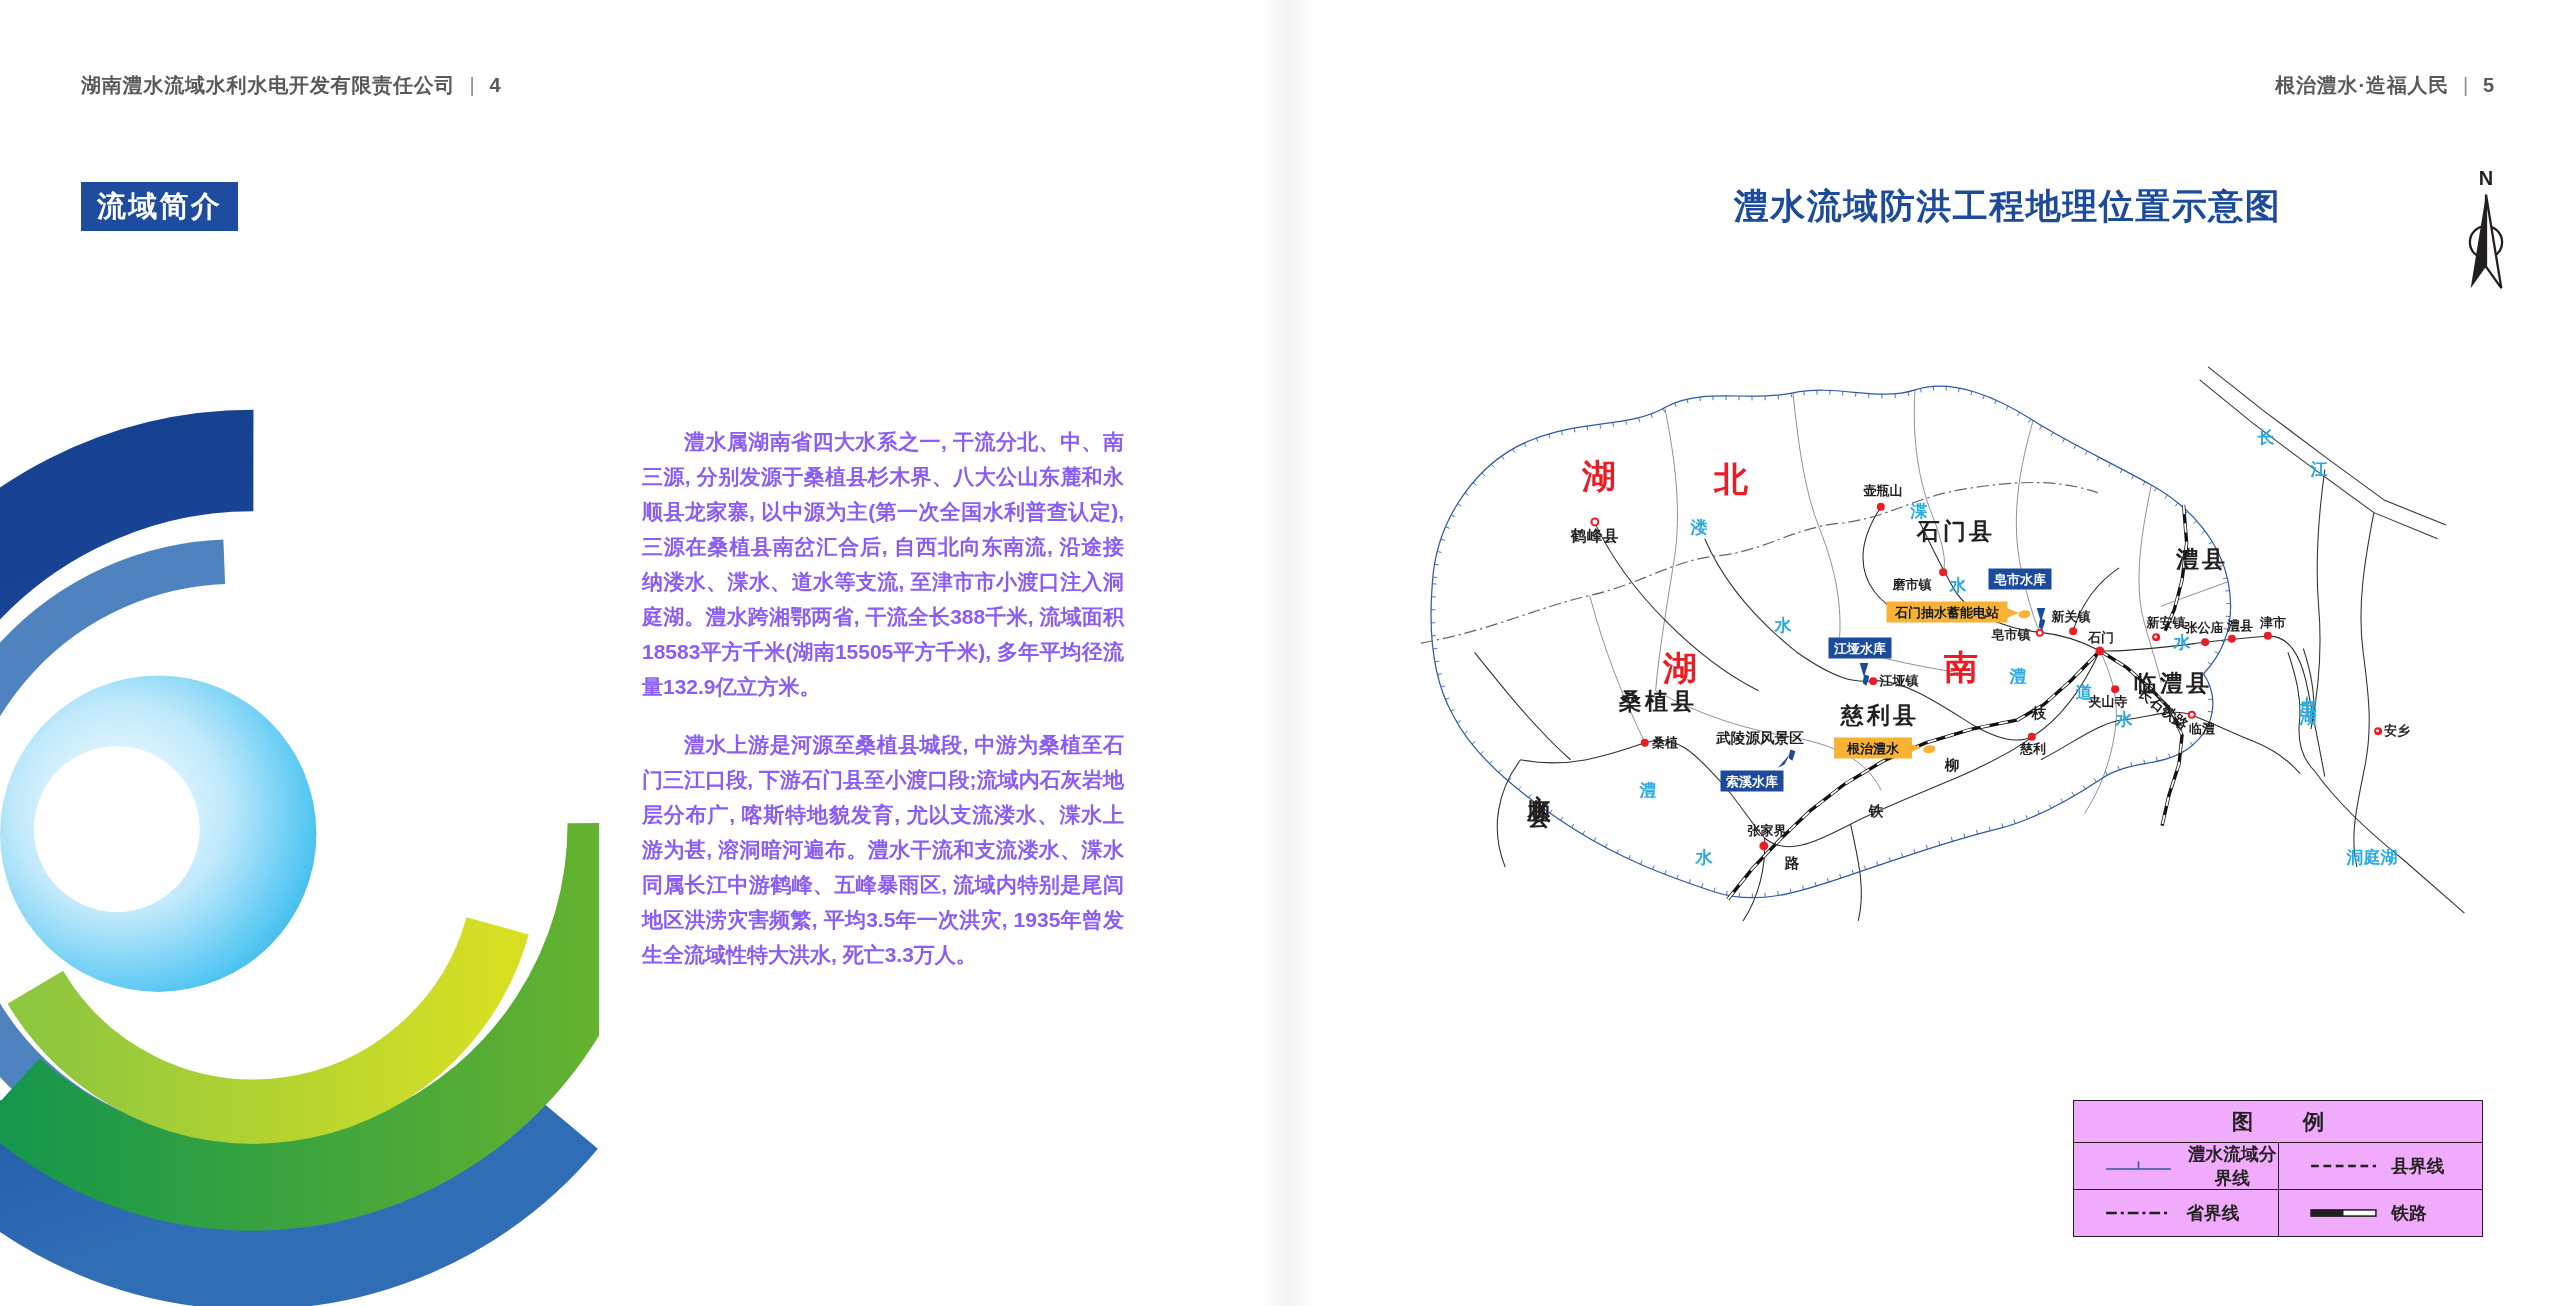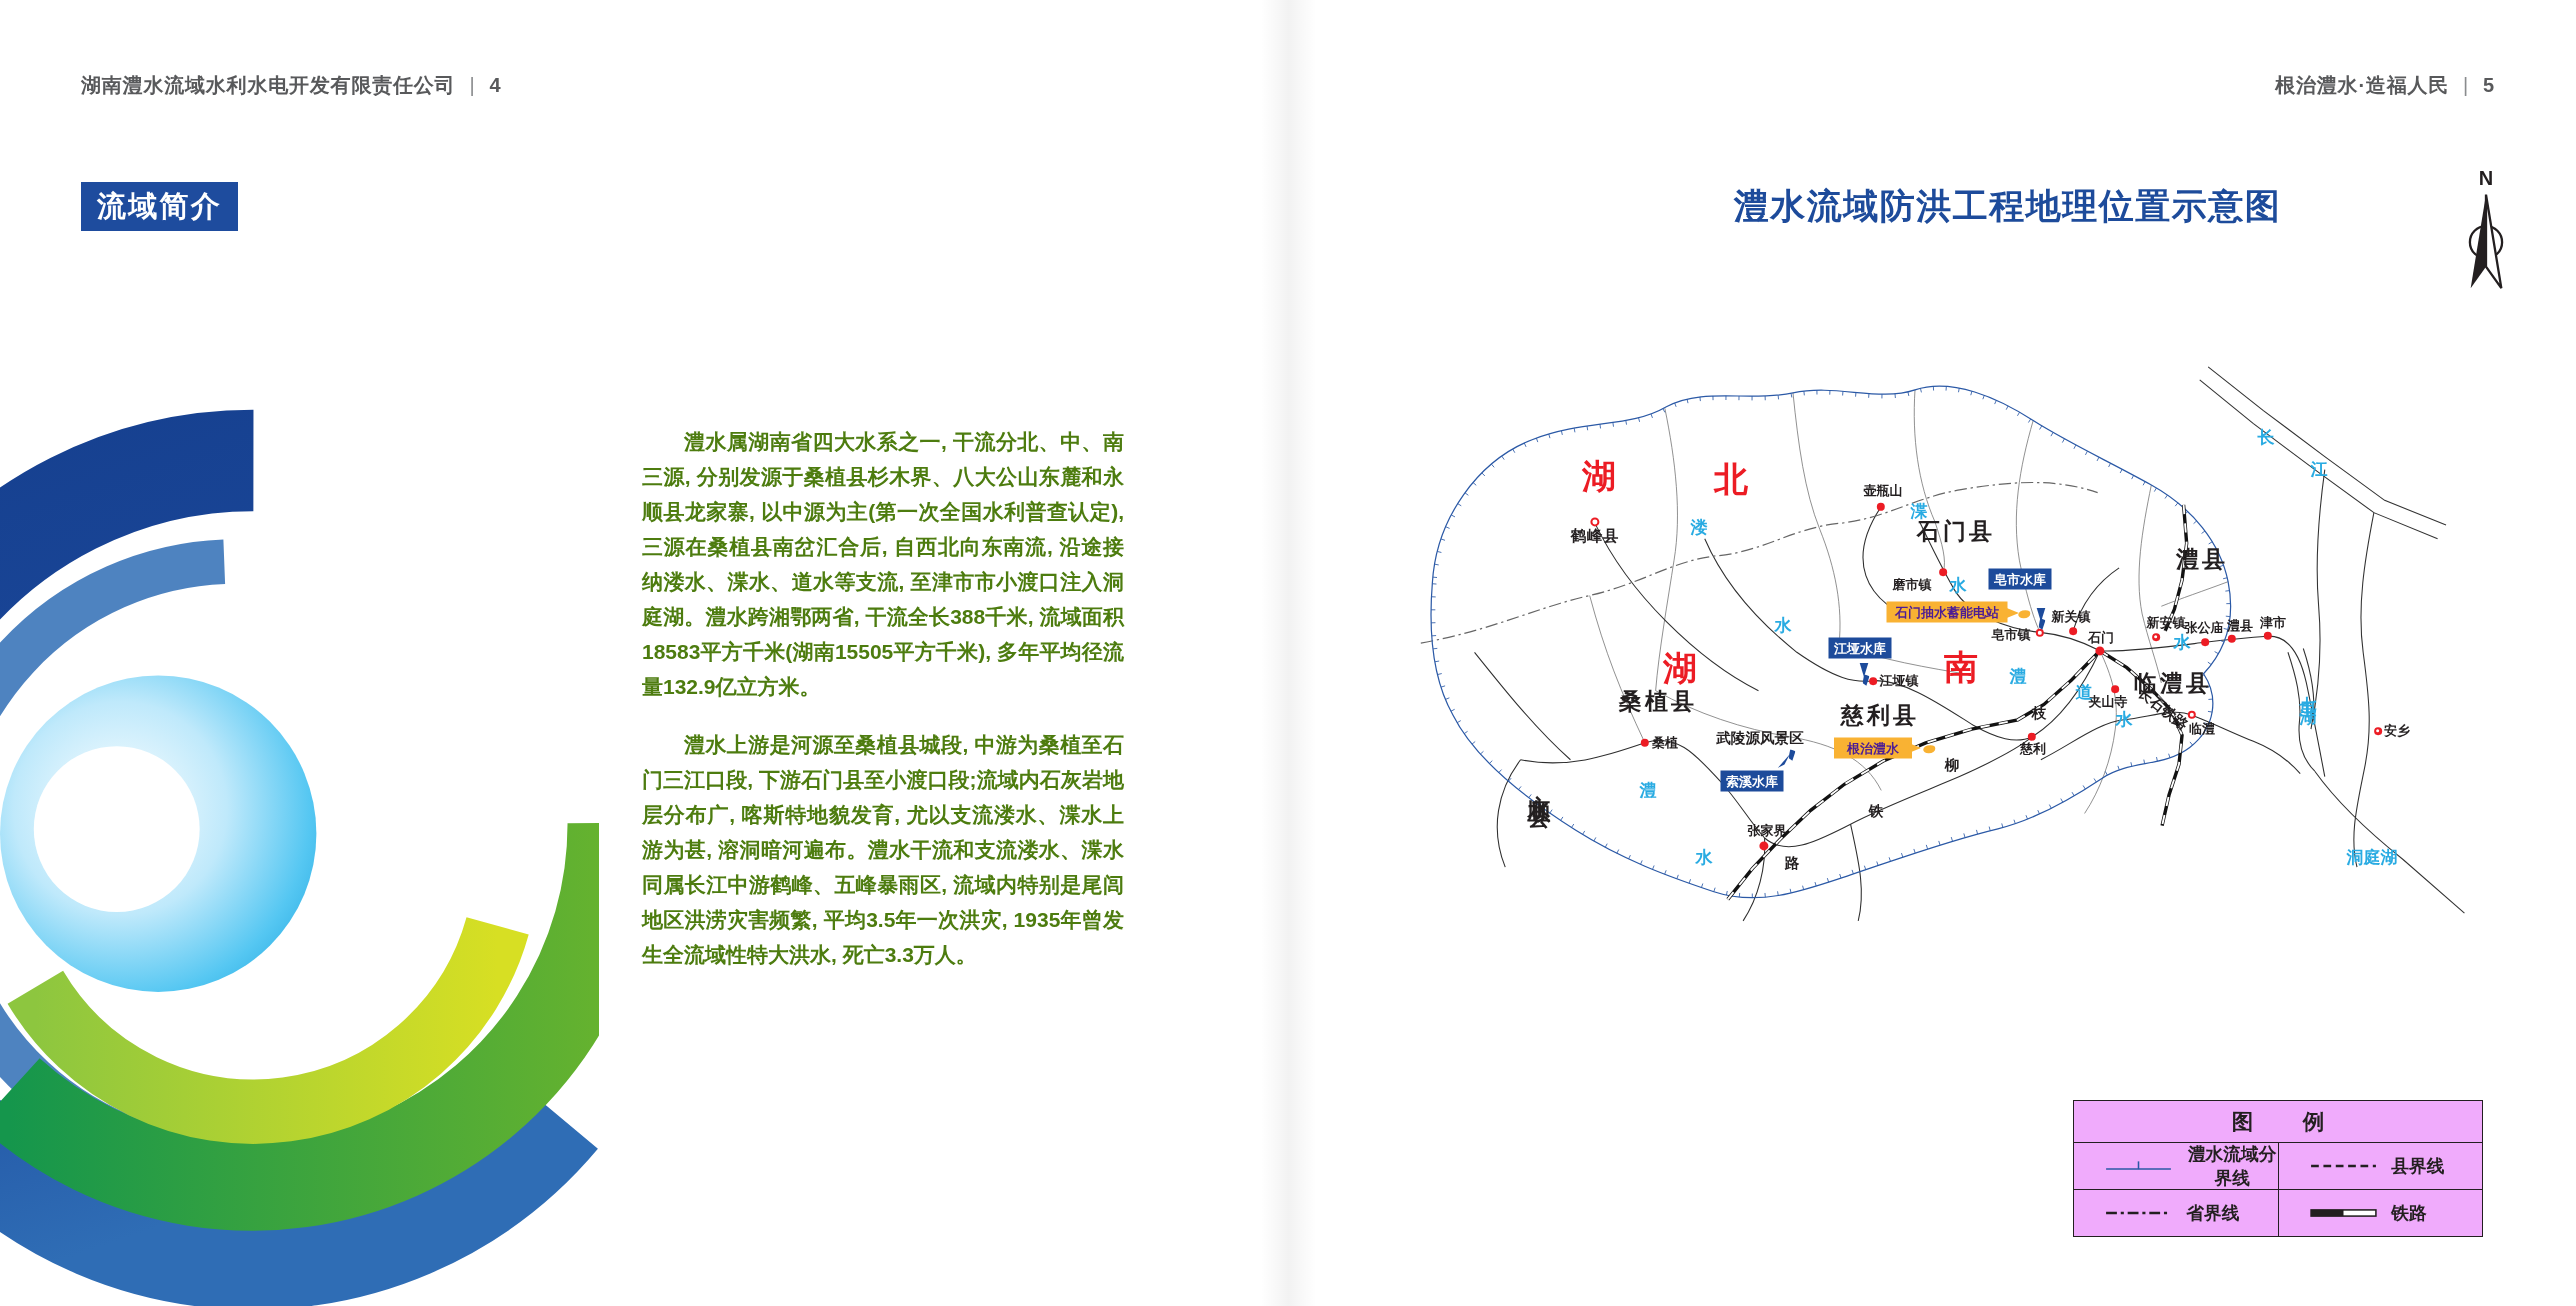--- a/index.html
+++ b/index.html
@@ -12,21 +12,21 @@
   .hdr .sep{margin:0 14px;font-weight:400;color:#8a8c8e;}
   #hdr-left{left:81px;}
   #hdr-right{right:81px;text-align:right;}
   
   #gutter{position:absolute;left:1261px;top:0;width:55px;height:1306px;
     background:linear-gradient(to right,rgba(0,0,0,0),rgba(0,0,0,0.05),rgba(0,0,0,0));}
   
   #section-title{position:absolute;left:81px;top:182px;width:157px;height:49px;background:#1e4c9e;
     color:#fff;font-size:29px;font-weight:700;display:flex;align-items:center;justify-content:center;letter-spacing:2.3px;}
   #body-text{position:absolute;left:642px;top:424px;width:482px;}
-  #body-text p{margin:0 0 23px 0;font-size:21px;line-height:35px;font-weight:700;text-align:justify;text-indent:2em;color:#4d7c0f;}
+  #body-text p{margin:0 0 23px 0;font-size:21px;line-height:35px;font-weight:700;text-align:justify;text-indent:2em;color:#8b5cf6;}
   
   #logo{position:absolute;left:0px;top:399px;width:599px;height:907px;}
   
   #map-title{position:absolute;left:1689px;top:183px;width:637px;text-align:center;
     font-size:35px;font-weight:700;color:#1d4b9b;letter-spacing:1.5px;}
   #compass{position:absolute;left:2463px;top:167px;width:46px;text-align:center;}
   #compass .n{font-size:20px;font-weight:700;color:#231f20;}
   #map{position:absolute;left:1405px;top:330px;width:1152px;height:729px;}
   #map svg{position:absolute;left:0;top:0;}
   #map-labels{position:absolute;left:0;top:0;width:1152px;height:729px;}
@@ -37,21 +37,21 @@
   .county.scenic{font-size:14.6px;letter-spacing:0;}
   .prov{font-size:34px;color:#ec1c24;}
   .river{font-size:17px;color:#29abe2;}
   .rail-name{font-size:14.6px;color:#231f20;}
   .vertical{writing-mode:vertical-rl;letter-spacing:6.1px;}
   .dot{position:absolute;background:#ec1c24;border-radius:50%;transform:translate(-50%,-50%);}
   .dot.donut::after{content:"";position:absolute;inset:2.3px;background:#fff;border-radius:50%;}
   .res{position:absolute;transform:translate(-50%,-50%);display:flex;align-items:center;justify-content:center;
     font-weight:700;white-space:nowrap;}
   .res.blue{background:#1d4b9b;color:#fff;font-size:13px;}
-  .res.orange{background:#f9b233;color:#4c1d95;font-size:13px;}
+  .res.orange{background:#f9b233;color:#0f172a;font-size:13px;}
   .tri{position:absolute;width:12.3px;height:14px;}
   .tri.blue{background:#1d4b9b;} .tri.orange{background:#f9b233;}
   .tri.down{clip-path:polygon(15% 0,85% 0,50% 100%);transform:translate(-50%,-100%);}
   .tri.right{clip-path:polygon(0 15%,0 85%,100% 50%);transform:translate(-100%,-50%);}
   .tri.upright{clip-path:polygon(100% 0,0 100%,55% 75%);transform:translate(-100%,0);}
   .pond{position:absolute;transform:translate(-50%,-50%);}
   .pond.orange-pond{width:11.5px;height:7.7px;background:#f9b233;border-radius:60% 40% 55% 45%;}
   .pond.blue-wedge{width:7px;height:11.5px;background:#1d4b9b;clip-path:polygon(25% 0,100% 18%,55% 100%,0 75%);}
   
   #legend{position:absolute;left:2073px;top:1100px;width:408px;border:1.5px solid #231f20;background:#f0abfc;text-align:center;}

